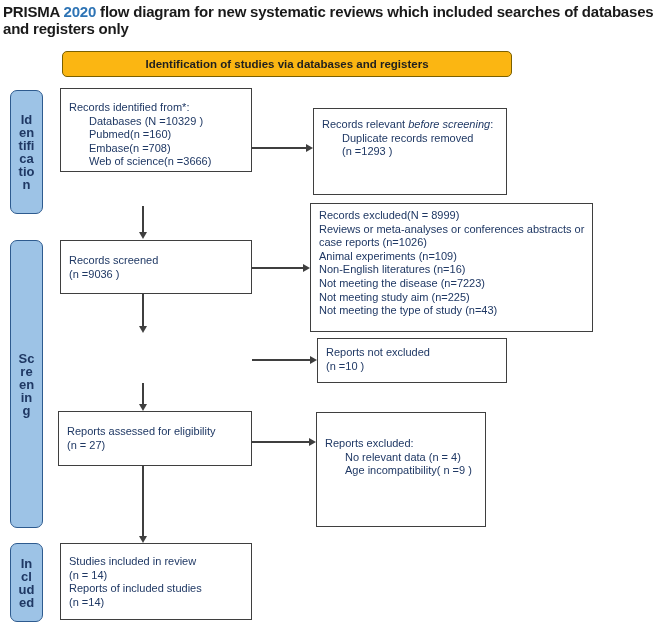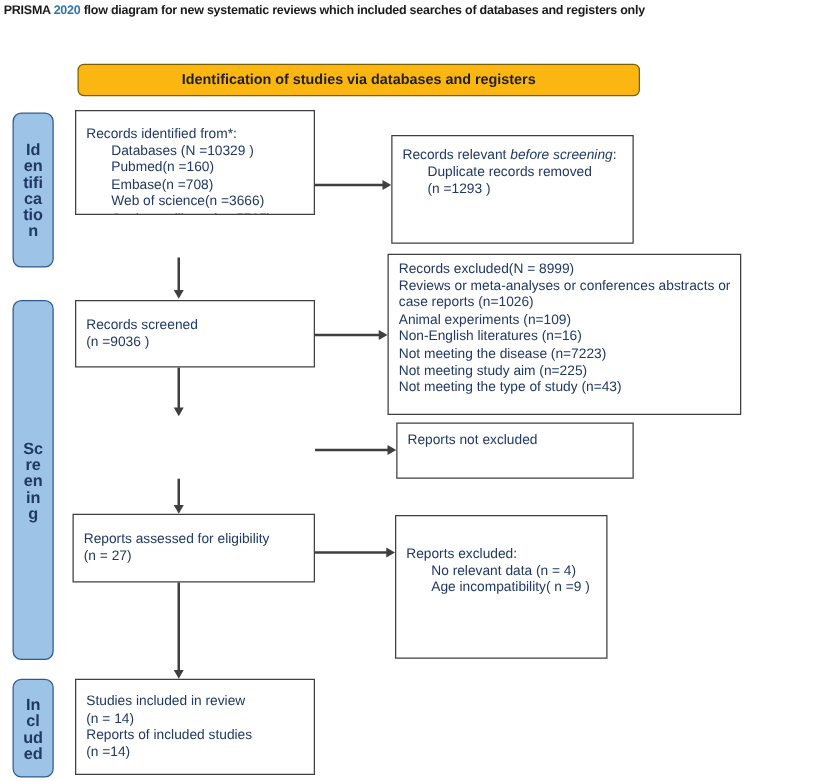--- a/index.html
+++ b/index.html
@@ -3,21 +3,21 @@
 <meta charset="utf-8">
 <style>
   * { margin:0; box-sizing:border-box; }
   html,body { background:#ffffff; }
   #canvas {
     position:relative; width:669px; height:625px; background:#ffffff;
     font-family:"Liberation Sans", sans-serif; overflow:hidden;
   }
   .title {
     position:absolute; left:3px; top:3px; width:664px;
-    font-size:10px; font-weight:bold; color:var(--title-black,#1a1a1a);
+    font-size:15px; font-weight:bold; color:var(--title-black,#1a1a1a);
     letter-spacing:-0.2px;
   }
   .title .year { color:var(--title-year-blue,#2E74B5); }
   .banner {
     position:absolute; left:62px; top:51px; width:450px; height:26px;
     background:var(--banner-fill,#FBB612); border:1.5px solid var(--banner-border,#7a6000);
     border-radius:5px; display:flex; align-items:center; justify-content:center;
     font-weight:bold; font-size:11.5px; color:#1f1f1f;
   }
   .sidebar {
@@ -104,20 +104,21 @@
       <div class="line">Records excluded(N = 8999)</div>
       <div class="line">Reviews or meta-analyses or conferences abstracts or case reports (n=1026)</div>
       <div class="line">Animal experiments (n=109)</div>
       <div class="line">Non-English literatures (n=16)</div>
       <div class="line">Not meeting the disease (n=7223)</div>
       <div class="line">Not meeting study aim (n=225)</div>
       <div class="line">Not meeting the type of study (n=43)</div>
     </div>
   <div class="box" id="box-reports-not-retrieved">
       <div class="line">Reports not excluded</div>
+      <div class="line">(n =10 )</div>
     </div>
   <div class="box" id="box-reports-assessed">
       <div class="line">Reports assessed for eligibility</div>
       <div class="line">(n = 27)</div>
     </div>
   <div class="box" id="box-reports-excluded">
       <div class="line">Reports excluded:</div>
       <div class="line indent">No relevant data (n = 4)</div>
       <div class="line indent">Age incompatibility( n =9 )</div>
     </div>

